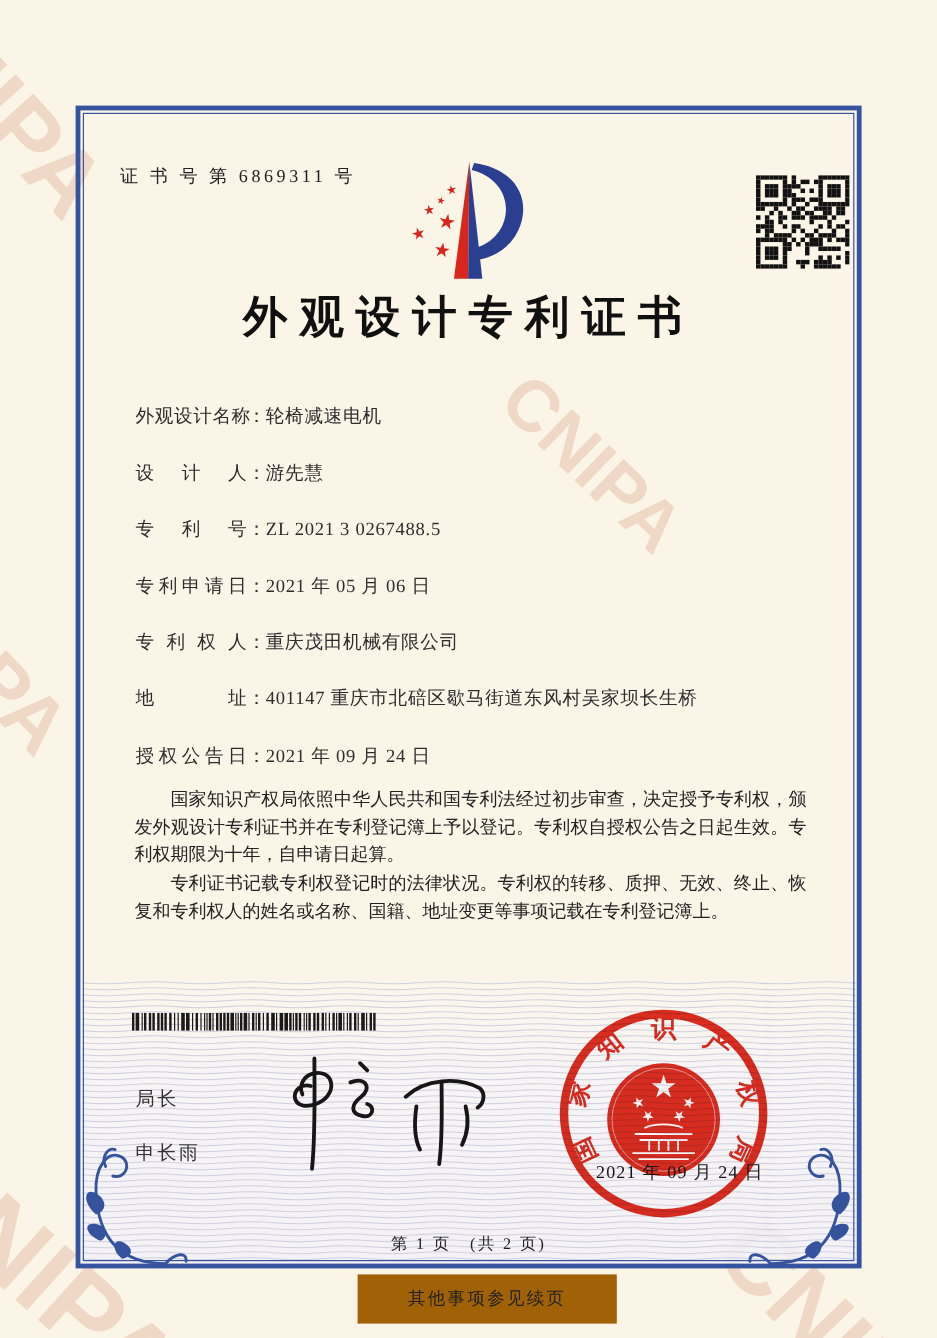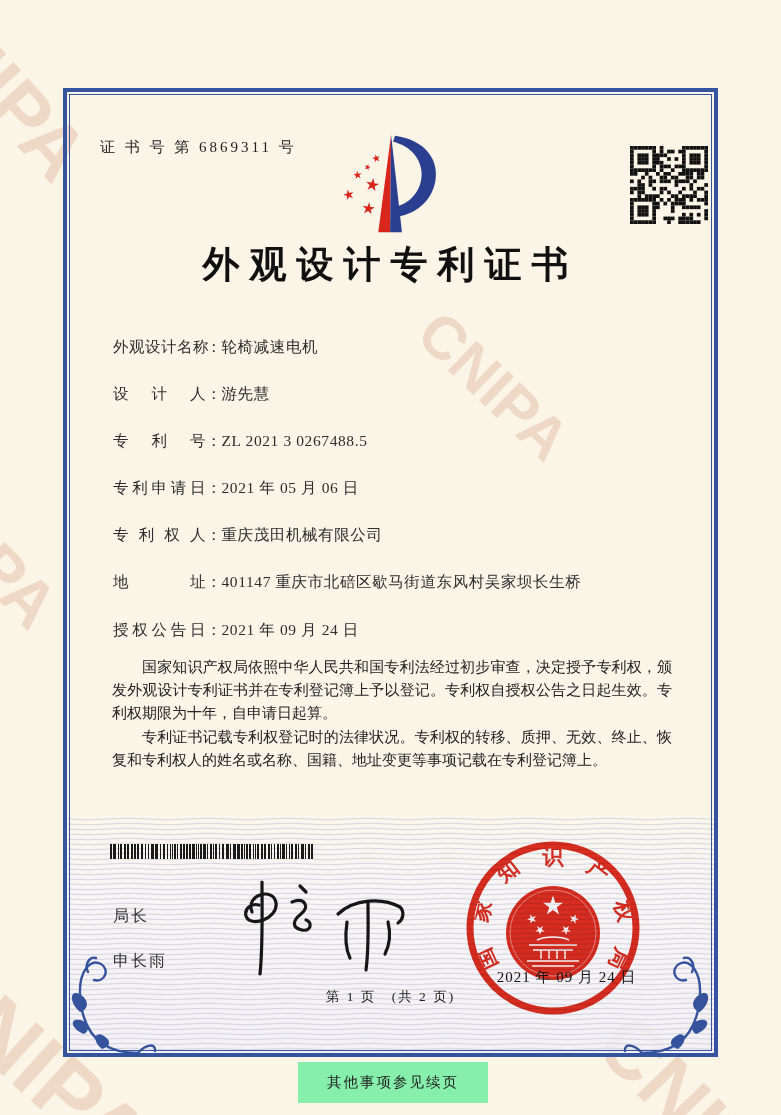--- a/index.html
+++ b/index.html
@@ -56,23 +56,23 @@
   .seal text{font-family:"Liberation Serif","DejaVu Serif",serif;font-weight:bold;}
   .seal-date{position:absolute;left:494px;top:968px;width:145px;text-align:center;font-size:15px;
              color:#151515;z-index:6;letter-spacing:1px;white-space:nowrap;}
   
   .flourish{position:absolute;top:950px;z-index:4;}
   .fl-l{left:40px;}
   .fl-r{left:622px;transform:scaleX(-1);}
   .flourish path{stroke:#35529c;fill:none;stroke-width:2.4;stroke-linecap:round;}
   .flourish .leaf{fill:#35529c;stroke:none;}
   
-  .pageinfo{position:absolute;left:63px;top:988px;width:655px;text-align:center;font-size:13.5px;
+  .pageinfo{position:absolute;left:63px;top:1028px;width:655px;text-align:center;font-size:13.5px;
             letter-spacing:2px;color:#222;z-index:4;}
-  .contbox{position:absolute;left:298px;top:1062px;width:190px;height:41px;background:#86efac;z-index:4;
+  .contbox{position:absolute;left:298px;top:1062px;width:216px;height:41px;background:#a16207;z-index:4;
            display:flex;align-items:center;justify-content:center;}
   .contbox span{font-size:14.5px;letter-spacing:2px;color:#222;}
   .defs{position:absolute;width:0;height:0;}
 </style>
 </head>
 <body>
 
 <svg class="defs">
     <defs>
   <path id="star" d="M0,-10 L2.245,-3.09 L9.51,-3.09 L3.633,1.18 L5.878,8.09 L0,3.82 L-5.878,8.09 L-3.633,1.18 L-9.51,-3.09 L-2.245,-3.09 Z"></path>

